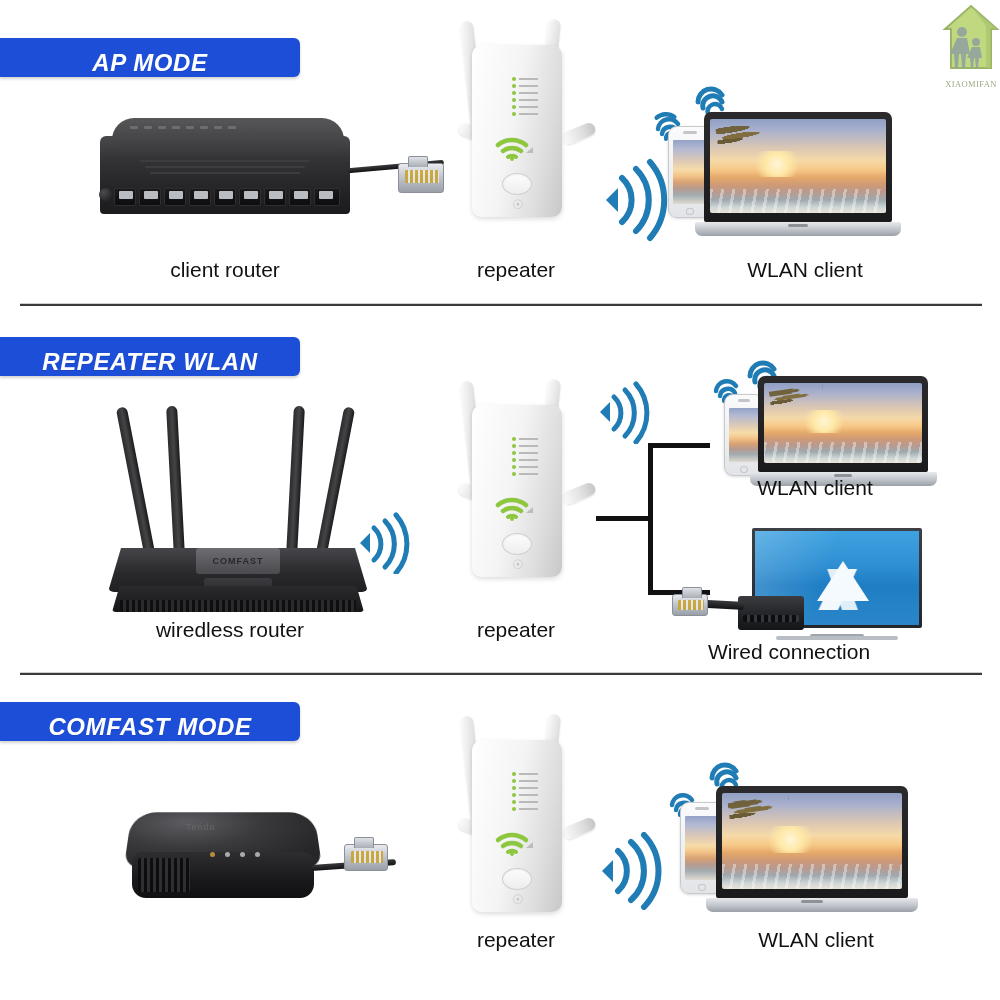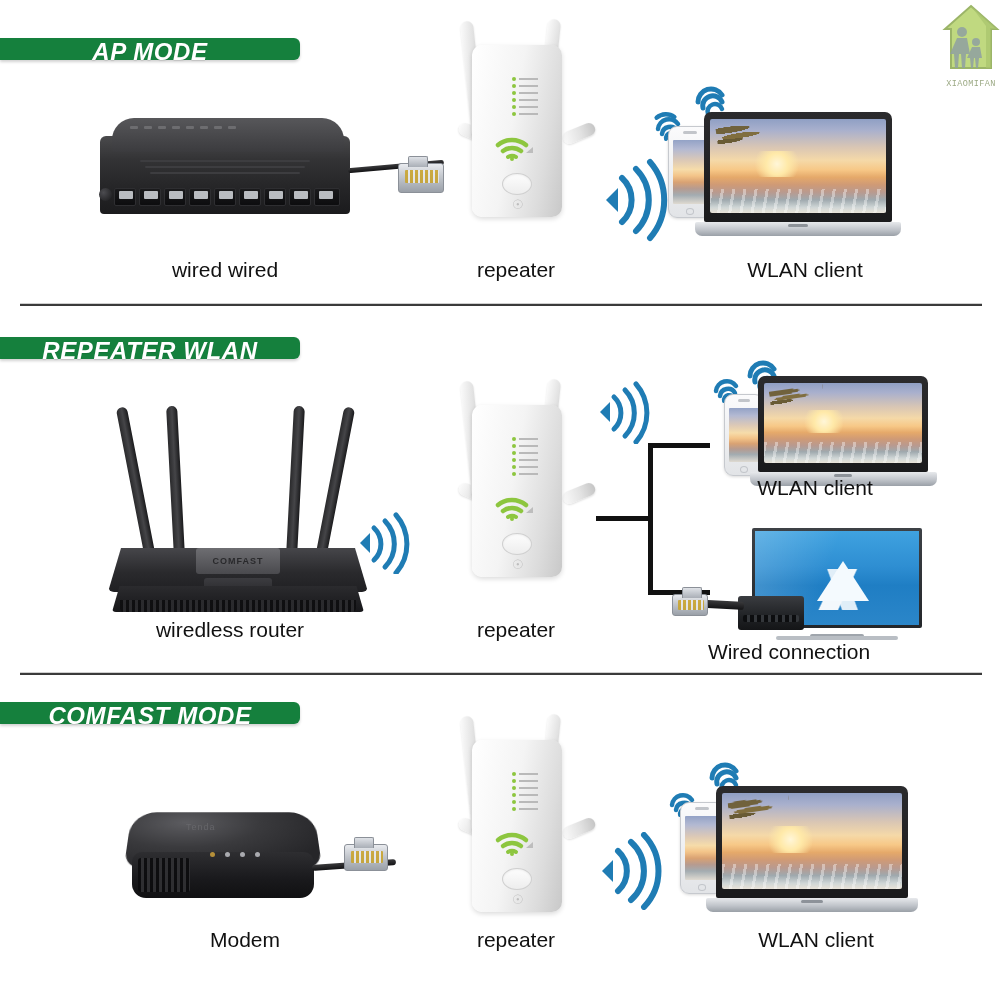--- a/index.html
+++ b/index.html
@@ -12,30 +12,30 @@
   #page { position: relative; width: 1000px; height: 1000px; background: #fff; }
 
   
   .watermark {
     position: absolute; top: 2px; right: 0px;
     width: 58px; height: 92px;
     opacity: .85; text-align: center;
   }
   .watermark .wm-text {
     font-size: 8.5px; letter-spacing: .4px; color: #8a9a6e;
-    font-family: Liberation Mono, monospace;
+    font-family: Liberation Serif, serif;
     margin-top: 1px; white-space: nowrap;
   }
 
   
   .banner {
-    position: absolute; height: 22px;
-    background: #15803d;
+    position: absolute; height: 39px;
+    background: #1d4ed8;
     border-radius: 0 6px 6px 0;
-    display: flex; align-items: flex-start; justify-content: center;
+    display: flex; align-items: flex-end; justify-content: center;
     box-shadow: 0 2px 3px rgba(0,0,0,.18);
   }
   .banner-label {
     color: #ffffff; font-weight: bold; font-style: italic;
     font-size: 24px; letter-spacing: .6px;
     font-family: "Liberation Sans", sans-serif;
     text-shadow: 0 1px 1px rgba(0,0,0,.10);
     white-space: nowrap;
   }
 
@@ -462,21 +462,21 @@
     <div class="screen-frame">
         <div class="screen">
           <div class="palm"></div>
           <div class="sun"></div>
           <div class="waves"></div>
         </div>
       </div>
     <div class="base"></div>
   </div>
 
-  <div class="caption" style="left:100px; top:258px; width:250px;">wired wired</div>
+  <div class="caption" style="left:100px; top:258px; width:250px;">client router</div>
   <div class="caption" style="left:440px; top:258px; width:152px;">repeater</div>
   <div class="caption" style="left:700px; top:258px; width:210px;">WLAN client</div>
 
   <div class="divider" style="top:303px;"></div>
 
   <div class="banner" style="left:0px; top:337px; width:300px;">
     <span class="banner-label">REPEATER WLAN</span>
   </div>
 
   <div class="wrouter" style="left:108px; top:398px; width:260px; height:220px;">
@@ -719,17 +719,16 @@
     <div class="screen-frame">
         <div class="screen">
           <div class="palm"></div>
           <div class="sun"></div>
           <div class="waves"></div>
         </div>
       </div>
     <div class="base"></div>
   </div>
 
-  <div class="caption" style="left:120px; top:928px; width:250px;">Modem</div>
   <div class="caption" style="left:440px; top:928px; width:152px;">repeater</div>
   <div class="caption" style="left:710px; top:928px; width:212px;">WLAN client</div>
 
 </div>
 
 </body></html>

